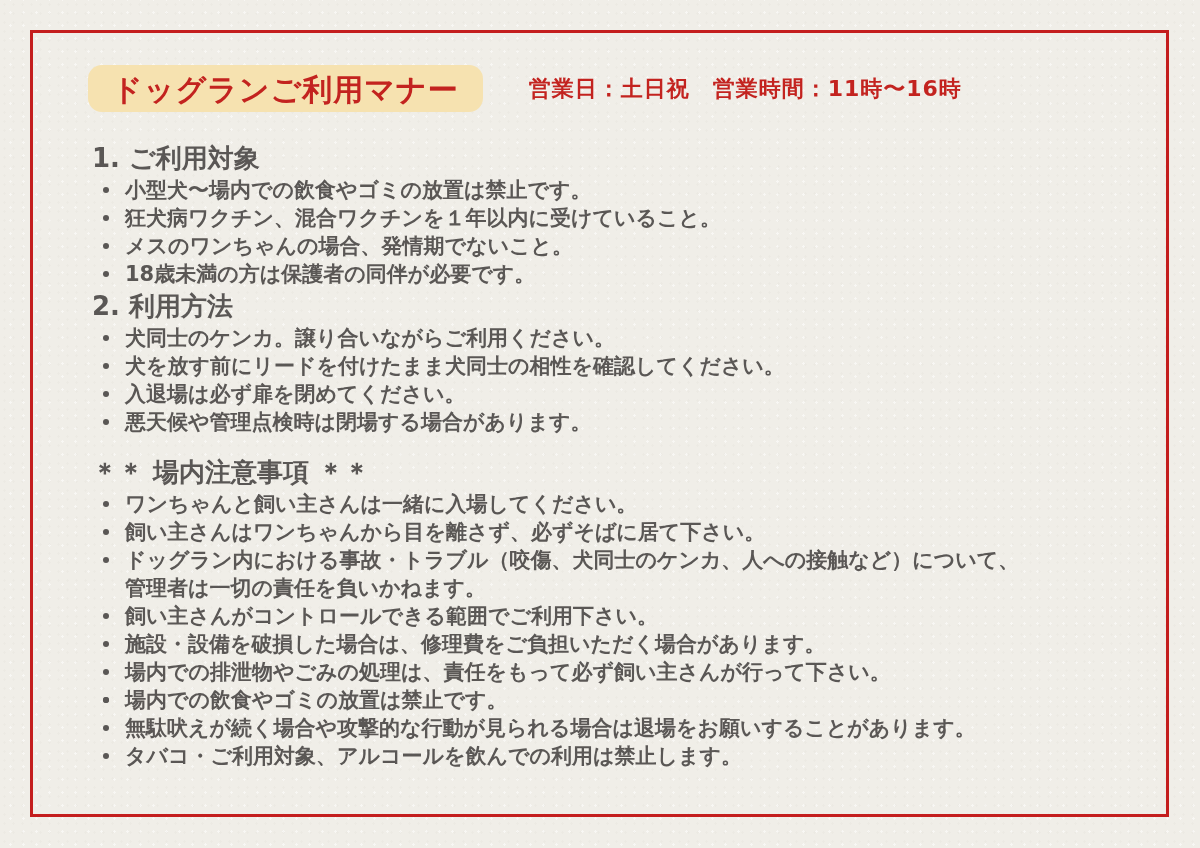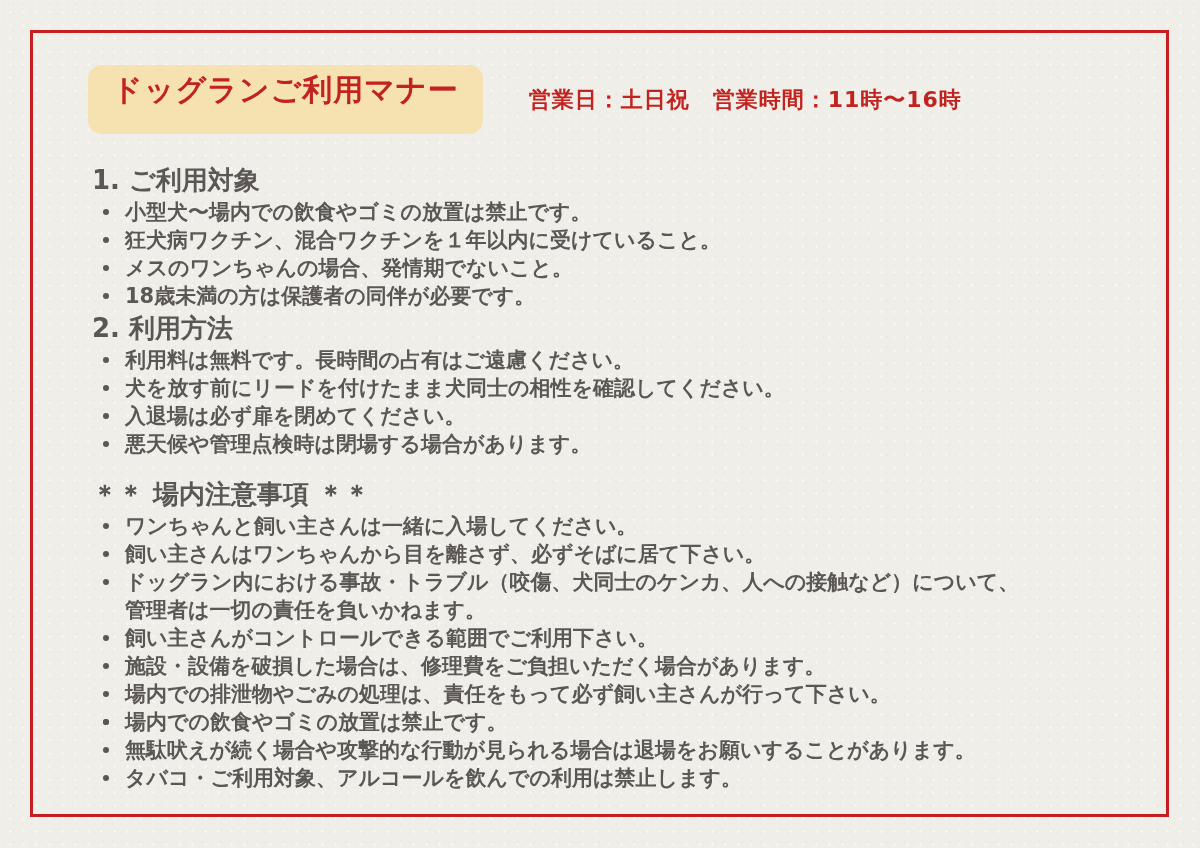--- a/index.html
+++ b/index.html
@@ -30,21 +30,21 @@
     border:3px solid var(--border-red);
   }
   .header-row{
     display:flex;align-items:center;
     margin:32px 0 0 55px;
   }
   .badge{
     background:var(--badge-bg);
     color:var(--accent-red);
     font-size:30px;font-weight:bold;
-    padding:5px 24px 23px 24px;
+    padding:5px 24px 1px 24px;
     border-radius:14px;
     letter-spacing:1px;
     white-space:nowrap;
   }
   .hours{
     color:var(--accent-red);
     font-size:22px;font-weight:bold;
     margin-left:46px;
     letter-spacing:1px;
     white-space:nowrap;
@@ -93,21 +93,21 @@
           <li><span class="dot"></span><span class="item-text">小型犬〜場内での飲食やゴミの放置は禁止です。</span></li>
           <li><span class="dot"></span><span class="item-text">狂犬病ワクチン、混合ワクチンを１年以内に受けていること。</span></li>
           <li><span class="dot"></span><span class="item-text">メスのワンちゃんの場合、発情期でないこと。</span></li>
           <li><span class="dot"></span><span class="item-text">18歳未満の方は保護者の同伴が必要です。</span></li>
         </ul>
       </div>
 
       <div class="section">
         <h2>2. 利用方法</h2>
         <ul>
-          <li><span class="dot"></span><span class="item-text">利用料は無料です。長時間の占有はご遠慮ください。</span></li>
+          <li><span class="dot"></span><span class="item-text">犬同士のケンカ。譲り合いながらご利用ください。</span></li>
           <li><span class="dot"></span><span class="item-text">犬を放す前にリードを付けたまま犬同士の相性を確認してください。</span></li>
           <li><span class="dot"></span><span class="item-text">入退場は必ず扉を閉めてください。</span></li>
           <li><span class="dot"></span><span class="item-text">悪天候や管理点検時は閉場する場合があります。</span></li>
         </ul>
       </div>
 
       <div class="section section-notes">
         <h2>＊＊ 場内注意事項 ＊＊</h2>
         <ul>
           <li><span class="dot"></span><span class="item-text">ワンちゃんと飼い主さんは一緒に入場してください。</span></li>

